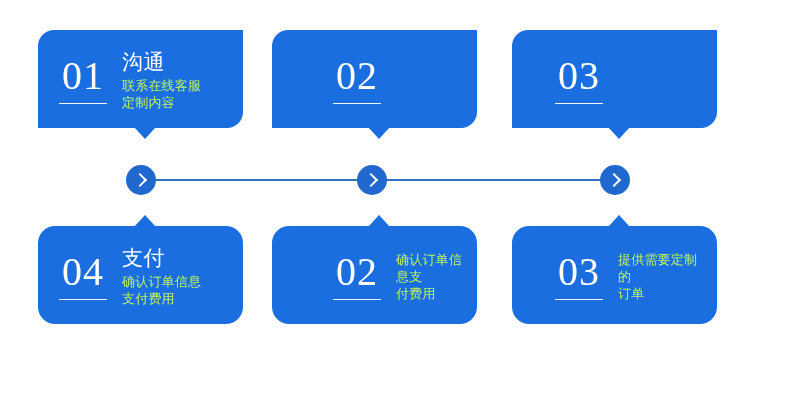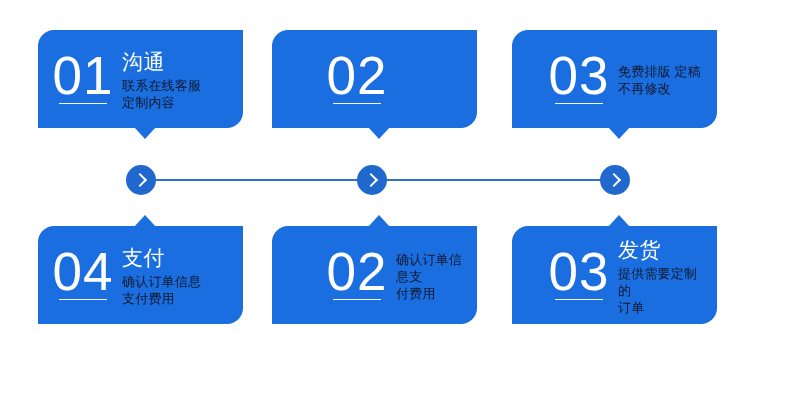--- a/index.html
+++ b/index.html
@@ -29,44 +29,44 @@
     border-top-left-radius: 16px;
     border-bottom-right-radius: 16px;
     border-top-right-radius: 0;
     border-bottom-left-radius: 0;
     box-sizing: border-box;
     display: flex;
     flex-direction: row;
     align-items: center;
   }
   .row-top .card { top: 30px; }
-  .row-bottom .card { top: 226px; }
+  .row-bottom .card { top: 226px; border-radius: 17px; }
 
   .col-0 { left: 38px; }
   .col-1 { left: 272px; padding-left: 40px; }
   .col-2 { left: 512px; padding-left: 22px; }
 
   
   .num-wrap {
     width: 78px;
     flex: 0 0 78px;
     display: flex;
     flex-direction: column;
     align-items: center;
     justify-content: center;
     margin-left: 6px;
     padding-top: 2px;
   }
   .num {
-    font-size: 53px;
+    font-size: 40px;
     line-height: 40px;
     font-weight: 300;
     color: #ffffff;
     letter-spacing: 1px;
-    font-family: Liberation Sans, sans-serif;
+    font-family: Liberation Serif, serif;
   }
   .num-rule {
     width: 48px;
     height: 1px;
     background: #ffffff;
     margin-top: 7px;
     opacity: .95;
   }
 
   
@@ -82,21 +82,21 @@
     font-size: 21px;
     line-height: 25px;
     color: #ffffff;
     font-weight: 400;
     letter-spacing: .5px;
     margin-bottom: 3px;
   }
   .desc {
     font-size: 13px;
     line-height: 17px;
-    color: #0f172a;
+    color: #bef264;
     font-weight: 400;
     letter-spacing: .2px;
     white-space: pre-line;
   }
 
   
   .ptr-down {
     position: absolute;
     left: 96px;
     bottom: -11px;
@@ -185,22 +185,20 @@
       </div>
       <div class="ptr-down"></div>
     </div>
 
     <div class="card col-2">
       <div class="num-wrap">
         <div class="num">03</div>
         <div class="num-rule"></div>
       </div>
       <div class="txt-wrap">
-        <div class="desc">免费排版 定稿
-不再修改</div>
       </div>
       <div class="ptr-down"></div>
     </div>
 
   </div>
 
   <div id="connector">
     <div class="rail rail-a"></div>
     <div class="rail rail-b"></div>
 
@@ -242,21 +240,20 @@
       </div>
     </div>
 
     <div class="card col-2">
       <div class="ptr-up"></div>
       <div class="num-wrap">
         <div class="num">03</div>
         <div class="num-rule"></div>
       </div>
       <div class="txt-wrap">
-        <div class="title">发货</div>
         <div class="desc">提供需要定制的
 订单</div>
       </div>
     </div>
 
   </div>
 
 </div>
 
 </body></html>

